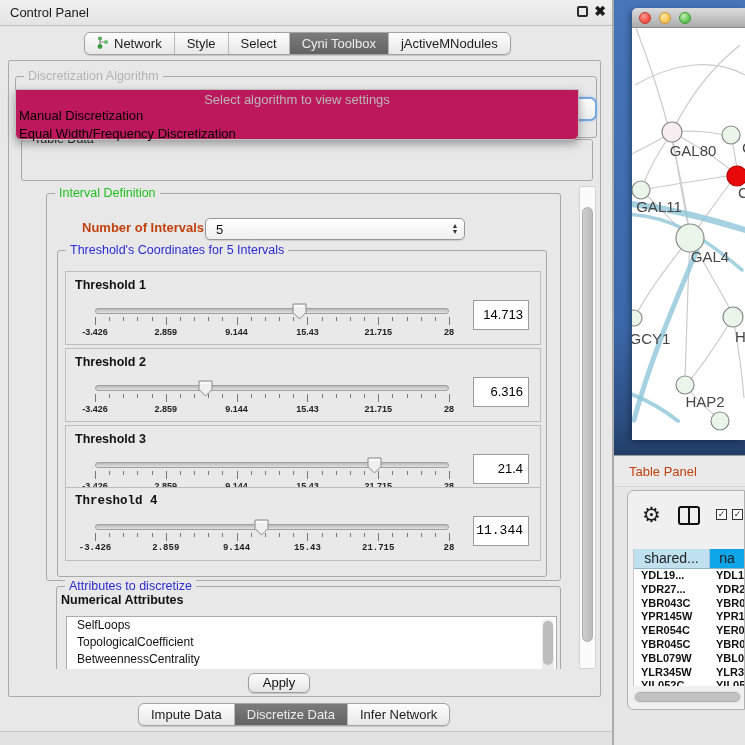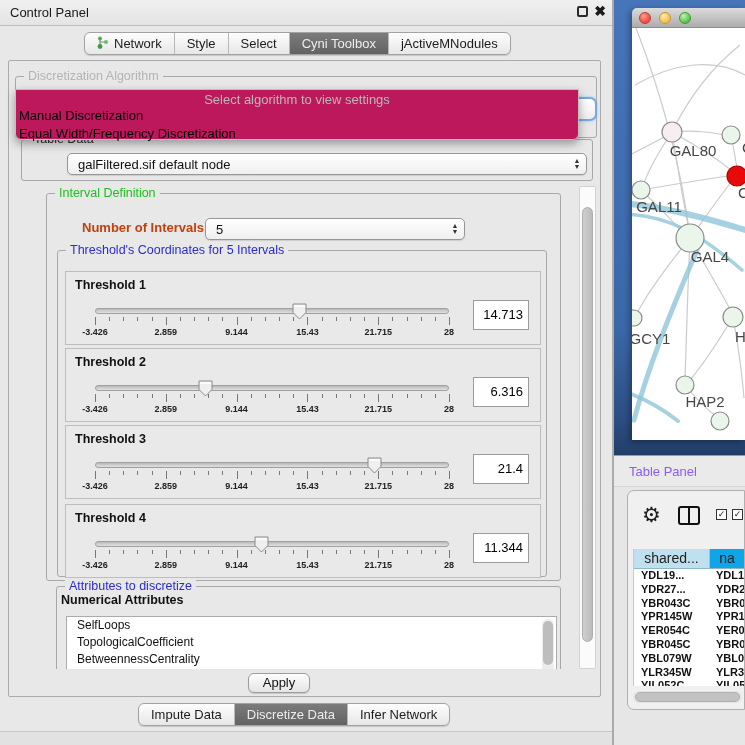--- a/index.html
+++ b/index.html
@@ -114,21 +114,21 @@
   #net-titlebar { height:20px; background:linear-gradient(#DCDCDC,#ACACAC);
     border-bottom:1px solid #8D8D8D; display:flex; align-items:center; padding-left:7px; gap:8px; }
   .light { width:12px; height:12px; border-radius:50%; }
   .light.red    { background:radial-gradient(circle at 35% 30%,#FF9A90,#EE4B3E 70%); border:1px solid #C33A2F; }
   .light.yellow { background:radial-gradient(circle at 35% 30%,#FFE9A8,#F5BE4C 70%); border:1px solid #C9952F; }
   .light.green  { background:radial-gradient(circle at 35% 30%,#C0F0B0,#59C14D 70%); border:1px solid #3E9B36; }
   #net-canvas { width:113px; height:412px; background:#FFFFFF; }
 
   #tp-header { position:absolute; left:0; top:455px; width:131px; height:32px; background:#EAEAEA;
     border-top:1px solid #9A9A9A; border-bottom:1px solid #D5D5D5; }
-  #tp-header .title { position:absolute; left:15px; top:8px; font-size:13px; color:#8b5cf6; }
+  #tp-header .title { position:absolute; left:15px; top:8px; font-size:13px; color:#c2410c; }
 
   #table-box { position:absolute; left:13px; top:490px; width:118px; height:220px;
     background:#F0F0F0; border:1px solid #B0B0B0; border-radius:7px 0 0 7px; }
   #tp-toolbar { position:absolute; left:0; top:0; width:100%; height:56px; }
   .gear { position:absolute; left:14px; top:12px; font-size:21px; color:#1D1D1D; }
   .col-icon { position:absolute; left:50px; top:15px; width:22px; height:19px;
     border:2px solid #111; border-radius:3px; }
   .col-icon:before { content:""; position:absolute; left:8px; top:0; width:2px; height:15px; background:#111; }
   .cb-icon { position:absolute; top:18px; width:11px; height:11px; border:1.5px solid #333;
     font-size:9px; line-height:9px; text-align:center; color:#222; background:#FFF; }
@@ -194,27 +194,20 @@
     <div id="algo-popup">
       <div class="hint">Select algorithm to view settings</div>
       <div id="popup-items">
           <div class="pitem bold">Manual Discretization</div>
           <div class="pitem">Equal Width/Frequency Discretization</div>
         </div>
     </div>
 
     <div class="group" style="left:12px; top:78px; width:572px; height:42px;">
       <span class="gtitle t-dark">Table Data</span>
-      <div class="combo" style="left:45px; top:13px; width:520px;">
-        <span class="cval">galFiltered.sif default node</span>
-        <span class="stepper">
-          <span>▲</span>
-            <span>▼</span>
-          </span>
-      </div>
     </div>
 
     <div id="viewport">
       <div id="interval-group" class="group">
         <span class="gtitle t-green">Interval Definition</span>
         <span id="noi-label">Number of Intervals</span>
         <div id="noi-combo" class="combo">
           <span class="cval">5</span>
           <span class="stepper">
             <span>▲</span>
@@ -355,21 +348,21 @@
                 <div class="scale-labels">
                   <span style="left: 0%;">-3.426</span>
                   <span style="left: 20%;">2.859</span>
                   <span style="left: 40%;">9.144</span>
                   <span style="left: 60%;">15.43</span>
                   <span style="left: 80%;">21.715</span>
                   <span style="left: 100%;">28</span>
                 </div>
                 <div class="val-box">21.4</div>
               </div>
-              <div class="thresh-panel" style="top: 253px;">
+              <div class="thresh-panel" style="top: 236px; font-family: Liberation Mono, monospace;">
                 <div class="thresh-label">Threshold 4</div>
                 <div class="track">
                   <div class="thumb-handle" style="left: 46.9993%;"><svg width="15" height="17" viewBox="0 0 15 17">
                       <path d="M1,1 H14 V9.5 L7.5,16 L1,9.5 Z" fill="#EFEFEF" stroke="#8A8A8A"></path>
                       <path d="M2,2 H13 V4 H2 Z" fill="#FBFBFB"></path>
                     </svg></div>
                 </div>
                 <div class="ticks">
                   <div class="tick major" style="left: 0%;"></div>
                   <div class="tick minor" style="left: 4%;"></div>

